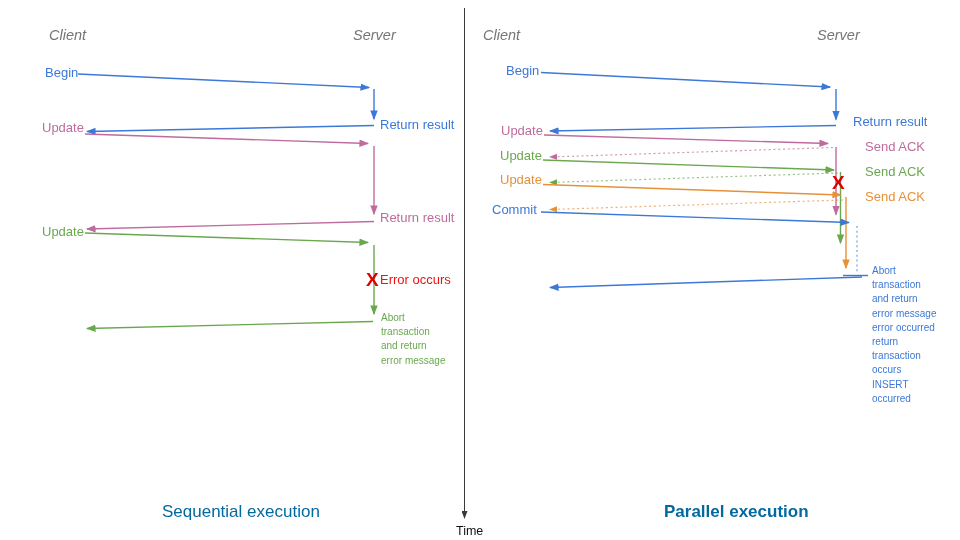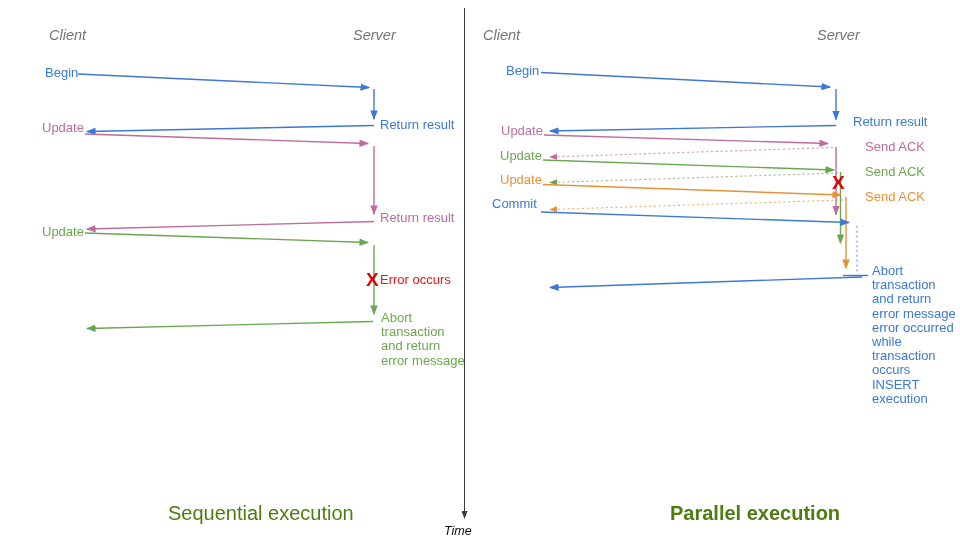--- a/index.html
+++ b/index.html
@@ -8,23 +8,23 @@
     font-family:"Liberation Sans", sans-serif;
   }
   .lbl{position:absolute;white-space:nowrap;font-size:13px;line-height:14px;text-align:center;}
   .hdr{position:absolute;white-space:nowrap;font-size:14.5px;font-style:italic;color:#757575;}
   .blue{color:#3c78d8;}
   .pink{color:#bf6b9d;}
   .green{color:#6aa84f;}
   .orange{color:#e69138;}
   .red{color:#f50f0f;}
   .xmark{position:absolute;color:#e00000;font-weight:700;font-size:19px;line-height:17px;}
-  .caption{position:absolute;font-size:20px;color:#4d7c0f;white-space:nowrap;margin-left:6px;}
+  .caption{position:absolute;font-size:17px;color:#0369a1;white-space:nowrap;}
   .timelbl{position:absolute;font-size:12.5px;color:#111111;white-space:nowrap;}
-  .multiline{position:absolute;font-size:13px;}
+  .multiline{position:absolute;font-size:10px;}
   .multiline div{line-height:14.2px;white-space:nowrap;}
   svg.wires{position:absolute;left:0;top:0;}
 </style>
 </head>
 <body>
 
 <div class="canvas">
 
   <svg class="wires" width="960" height="540" viewBox="0 0 960 540">
     <defs>
@@ -110,34 +110,34 @@
   <div class="hdr" style="left:817px;top:27px;">Server</div>
 
   <div class="lbl blue" style="left:506px;top:64px;">Begin</div>
   <div class="lbl blue" style="left:853px;top:115px;">Return result</div>
   <div class="lbl pink" style="left:501px;top:124px;">Update</div>
   <div class="lbl pink" style="left:865px;top:140px;">Send ACK</div>
   <div class="lbl green" style="left:500px;top:149px;">Update</div>
   <div class="lbl green" style="left:865px;top:165px;">Send ACK</div>
   <div class="lbl orange" style="left:500px;top:173px;">Update</div>
   <div class="lbl orange" style="left:865px;top:190px;">Send ACK</div>
-  <div class="lbl blue" style="left:492px;top:197px;">Commit</div>
+  <div class="lbl blue" style="left:492px;top:203px;">Commit</div>
 
   <div class="xmark" style="left:832px;top:174px;">X</div>
 
   <div class="multiline blue" style="left:872px;top:264px;">
     <div>Abort</div>
     <div>transaction</div>
     <div>and return</div>
     <div>error message</div>
     <div>error occurred</div>
-    <div>while</div>
+    <div>return</div>
     <div>transaction</div>
     <div>occurs</div>
     <div>INSERT</div>
-    <div>execution</div>
+    <div>occurred</div>
   </div>
 
   <div class="caption" style="left:664px;top:502px;font-weight:bold;">Parallel execution</div>
 
-  <div class="timelbl" style="left:444px;top:524px;font-style:italic;">Time</div>
+  <div class="timelbl" style="left:456px;top:524px;">Time</div>
 
 </div>
 
 </body></html>

